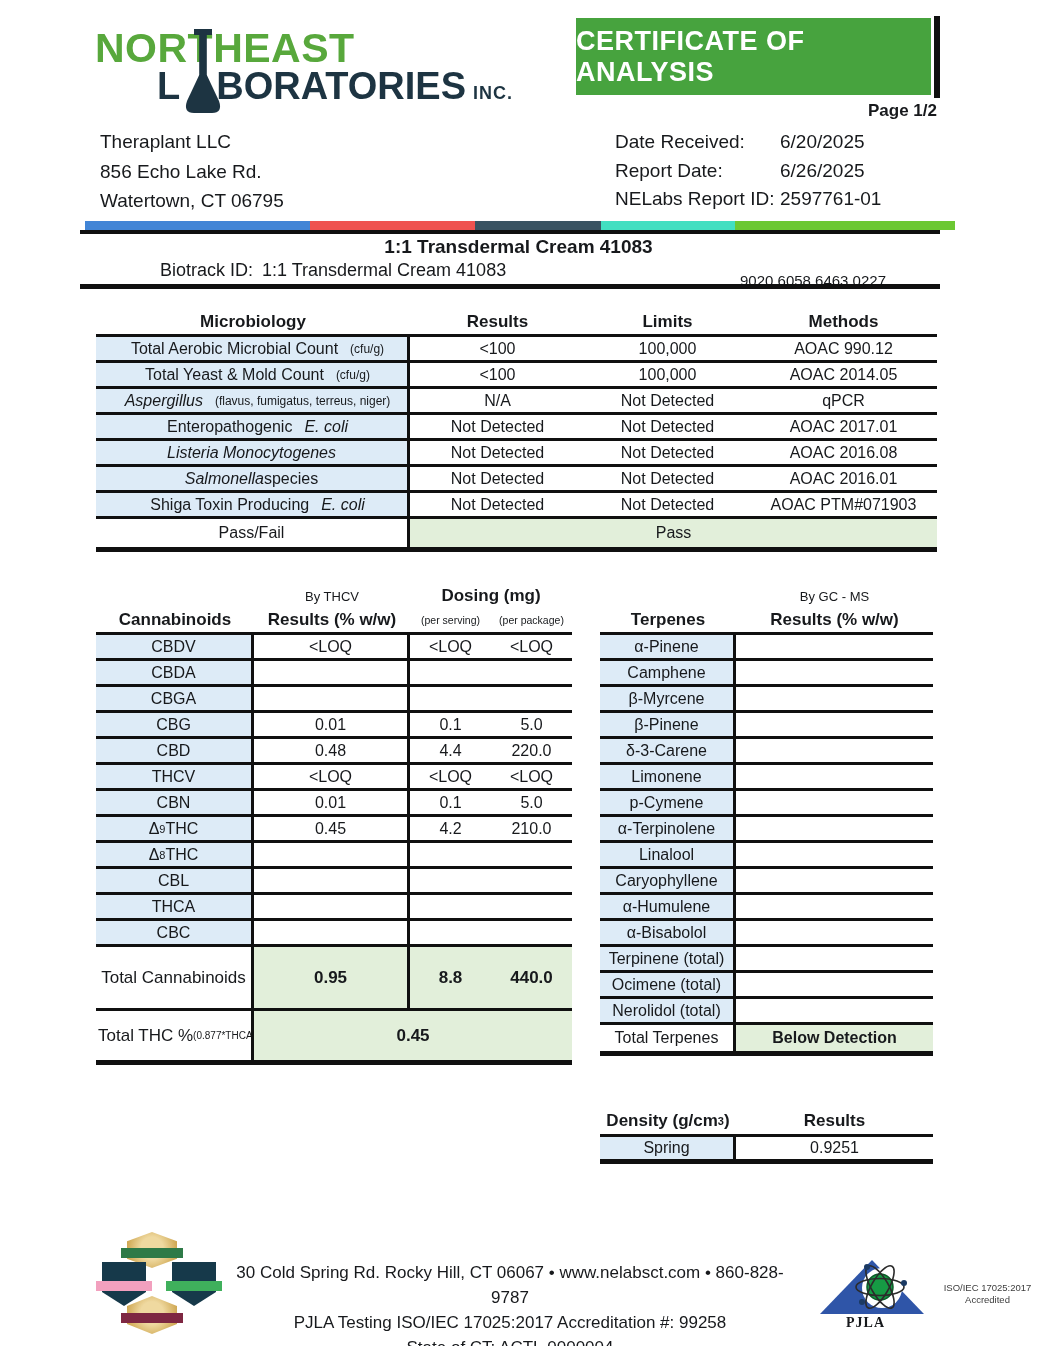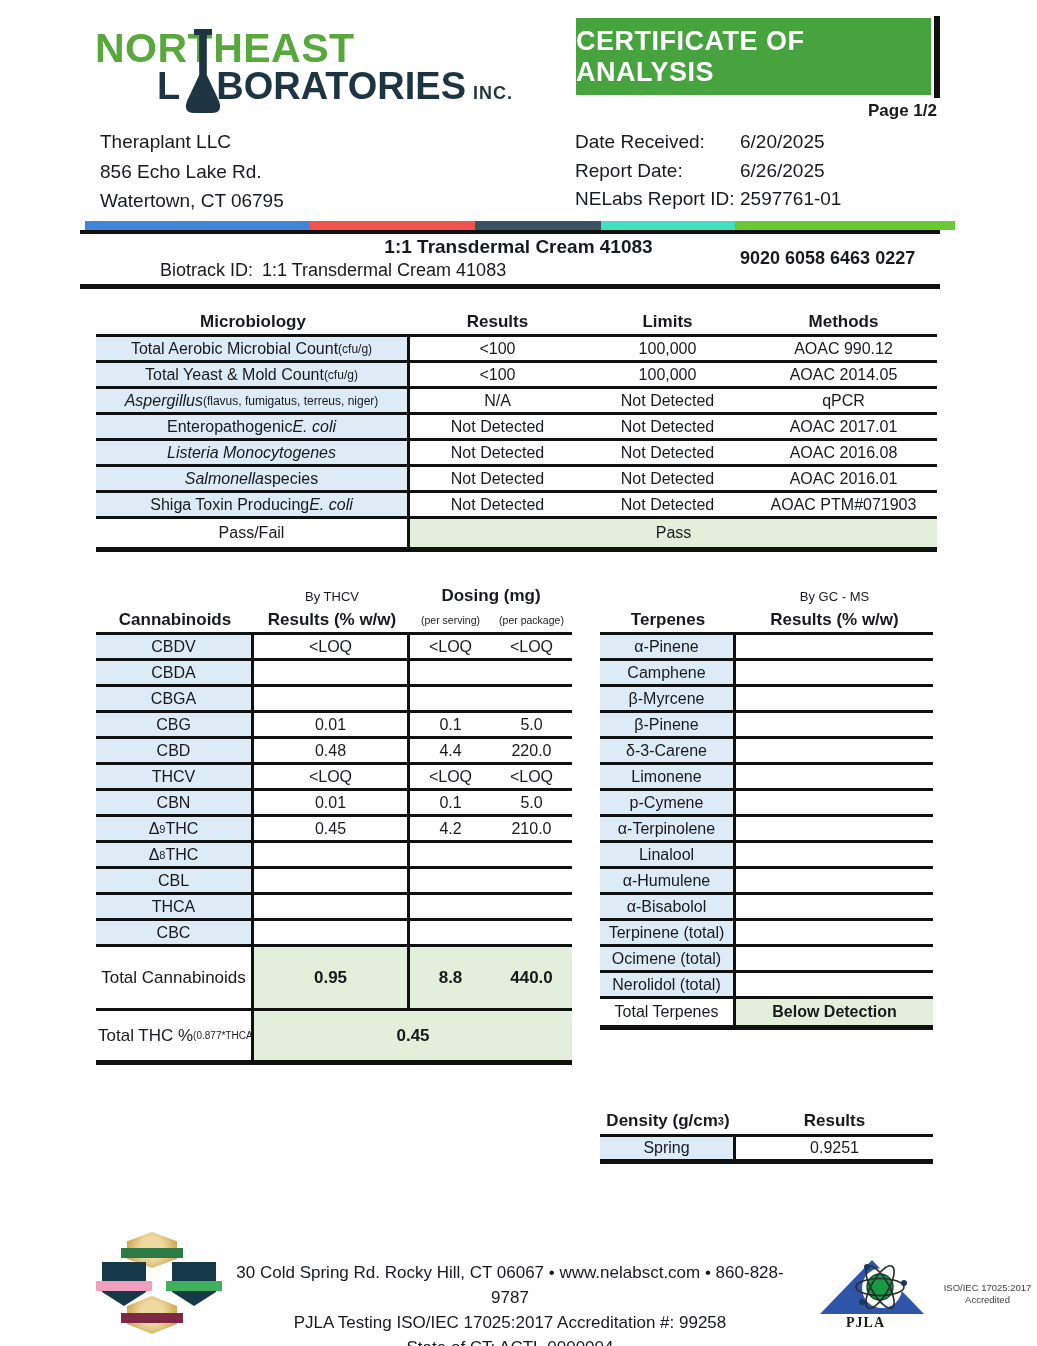--- a/index.html
+++ b/index.html
@@ -18,46 +18,46 @@
 
   .banner { position:absolute; left:576px; top:18px; width:355px; height:77px; background:#47A33E;
             display:flex; align-items:center; justify-content:flex-end; }
   .banner span { color:#fff; font-size:27px; font-weight:bold; letter-spacing:.5px; }
   .banner-endbar { position:absolute; left:934px; top:16px; width:6px; height:82px; background:#101010; }
   .page-label { position:absolute; left:780px; top:101px; width:157px; text-align:right;
                 font-size:17px; font-weight:bold; }
 
   .client { position:absolute; left:100px; top:127px; font-size:19px; line-height:29.5px; }
   .meta { position:absolute; left:575px; top:128px; font-size:19px; line-height:28.5px; }
-  .meta-label { display:inline-block; width:165px; }
+  .meta-label { display:inline-block; width:165px;margin-left:40px; }
 
   
   .colorbar { position:absolute; left:85px; top:221px; width:870px; height:9px; display:flex; }
   .cb-blue  { width:225px; background:#4285D6; }
   .cb-red   { width:165px; background:#EF5350; }
   .cb-slate { width:126px; background:#3A5362; }
   .cb-teal  { width:134px; background:#42DFC1; }
   .cb-green { width:220px; background:#6CC832; }
   .colorbar-underline { position:absolute; left:80px; top:230px; width:860px; height:4px; background:#101010; }
 
   .ptitle { position:absolute; left:0; top:236px; width:1037px; text-align:center;
             font-size:19px; font-weight:bold; }
   .biotrack { position:absolute; left:160px; top:260px; font-size:18px; }
   .biotrack .bval { margin-left:9px; }
-  .tracknum { position:absolute; left:740px; top:248px; font-size:18px;font-weight:bold; }
+  .tracknum { position:absolute; left:740px; top:272px; font-size:15px; }
   .rule-heavy { position:absolute; background:#101010; height:5px; }
   .rule1 { left:80px; top:284px; width:860px; }
 
   
   .cell { display:flex; align-items:center; justify-content:center; font-size:16px; height:100%; }
   .blue { background:#DDEBF7; }
   .greenc { background:#E2EFDA; }
   .vline { border-right:3px solid #101010; }
   .bold { font-weight:bold; }
-  .it { font-style:italic; }
+  .it { font-style:italic;margin-left:12px; }
   .sm { font-size:12px; }
   .sup { font-size:11px; vertical-align:super; line-height:0; }
   .sub { font-size:10px; vertical-align:-5px; line-height:0; }
 
   
   .micro { position:absolute; left:96px; top:310px; width:841px; }
   .mhead, .mrow { display:grid; grid-template-columns:314px 175px 165px 187px; }
   .mhead { height:27px; border-bottom:3px solid #101010; }
   .mhead .cell { font-size:17px; font-weight:bold; }
   .mrow { height:26px; border-bottom:3px solid #101010; }
@@ -485,20 +485,24 @@
         <div class="trow">
           <div class="cell blue vline">α-Terpinolene</div>
           <div class="cell"></div>
         </div>
 
         <div class="trow">
           <div class="cell blue vline">Linalool</div>
           <div class="cell"></div>
         </div>
 
+        <div class="trow">
+          <div class="cell blue vline">Caryophyllene</div>
+          <div class="cell"></div>
+        </div>
 
         <div class="trow">
           <div class="cell blue vline">α-Humulene</div>
           <div class="cell"></div>
         </div>
 
         <div class="trow">
           <div class="cell blue vline">α-Bisabolol</div>
           <div class="cell"></div>
         </div>

